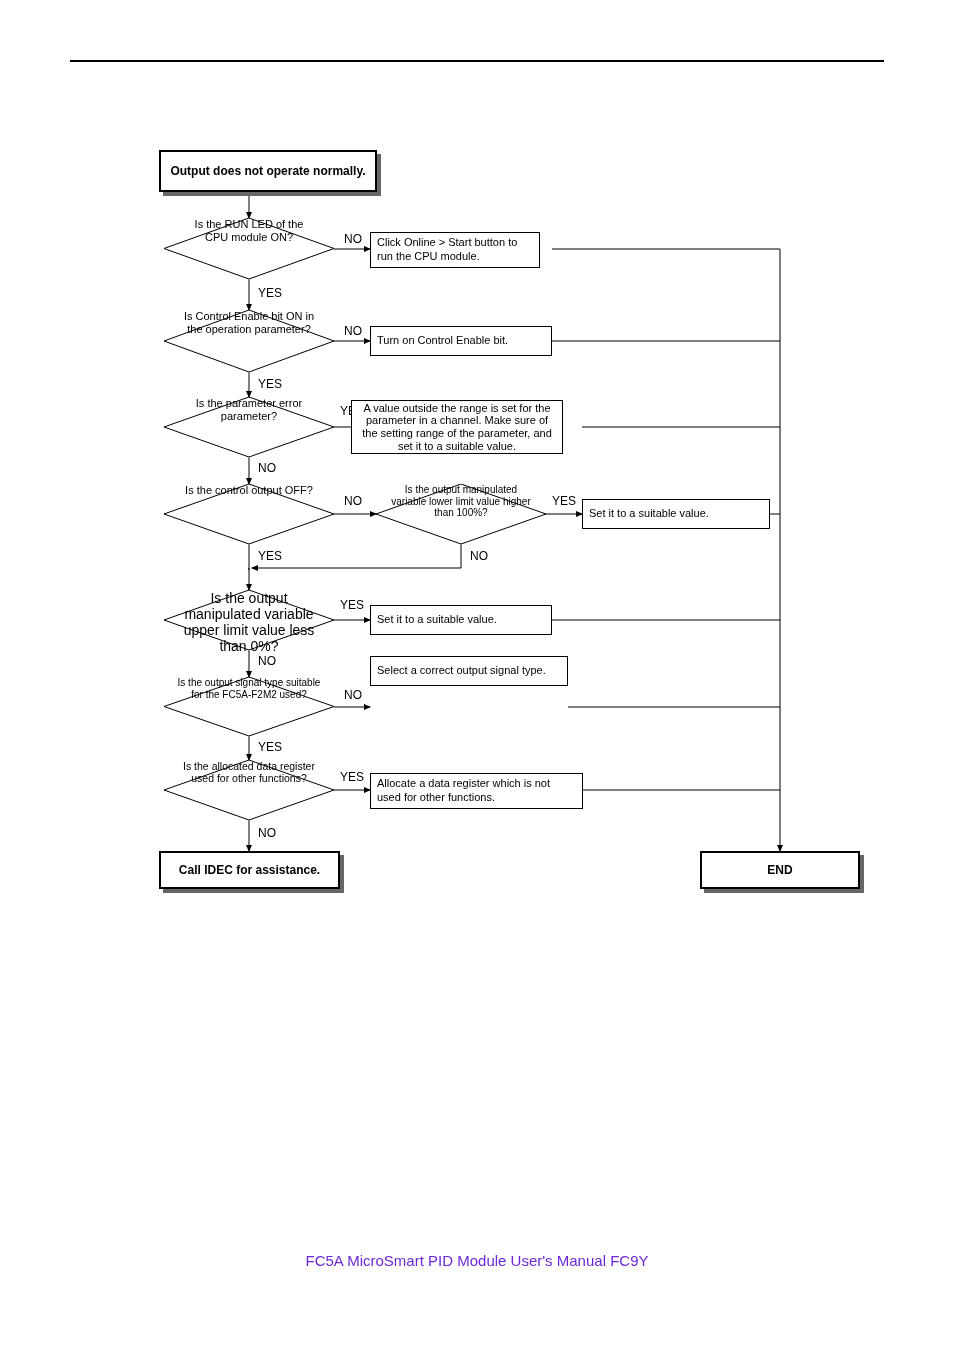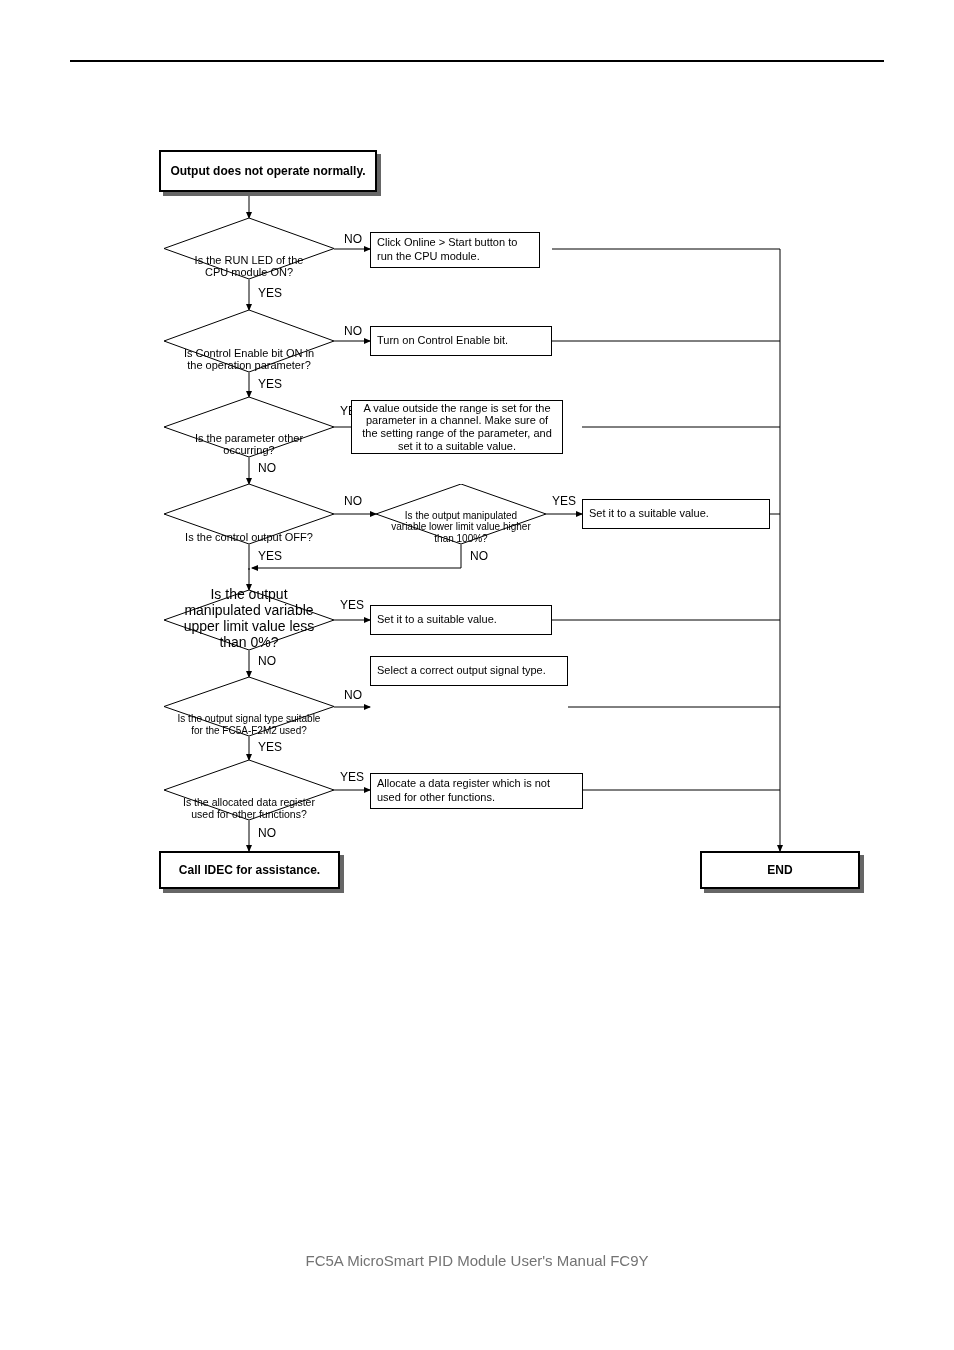--- a/index.html
+++ b/index.html
@@ -1,26 +1,26 @@
 <!DOCTYPE html>
 <html><head>
 <meta charset="utf-8">
 <style>
 html,body{margin:0;padding:0;background:#fff;font-family:Arial,Helvetica,sans-serif}
 .page{width:954px;height:1350px;position:relative;margin:0 auto;background:#fff}
 .hr-top{position:absolute;left:70px;right:70px;top:60px;height:2px;background:#000}
-.footer-text{position:absolute;left:0;right:0;top:1252px;text-align:center;font-size:15px;color:#737373}
+.footer-text{position:absolute;left:0;right:0;top:1252px;text-align:center;font-size:15px;color:#6d28d9}
 
 
 .box{position:absolute;background:#fff;border:1px solid #000;font-size:12px;line-height:1.25;display:flex;align-items:center;justify-content:center;text-align:center;padding:4px 6px;box-sizing:border-box}
 .box.bold{font-weight:bold;border-width:2px}
 .shadow{box-shadow:4px 4px 0 #666}
 .diamond{position:absolute}
 .diamond svg{position:absolute;left:0;top:0}
-.diamond .dlabel{position:absolute;left:0;top:0;width:100%;height:100%;display:flex;align-items:flex-end;justify-content:center;text-align:center;font-size:11px;line-height:1.15;padding:0 18px;box-sizing:border-box}
+.diamond .dlabel{position:absolute;left:0;top:0;width:100%;height:100%;display:flex;align-items:flex-start;justify-content:center;text-align:center;font-size:11px;line-height:1.15;padding:0 18px;box-sizing:border-box}
 .edge-label{position:absolute;font-size:12px}
 
 
 svg.overlay{position:absolute;left:0;top:0;width:954px;height:1350px;pointer-events:none}
 svg.overlay line{stroke:#000;stroke-width:1}
 svg.overlay polygon{fill:#000}
 </style>
 </head>
 <body>
 
@@ -118,21 +118,21 @@
   <div class="edge-label" style="left:258px;top:377px">YES</div>
   <div class="box" style="left:370px;top:326px;width:182px;height:30px;text-align:left;justify-content:flex-start;font-size:11px">
     <span>Turn on  Control Enable bit.</span>
   </div>
 
   <div class="diamond" style="left:164px;top:397px;width:170px;height:60px">
     <svg width="170" height="60">
         <polygon points="85,0 170,30 85,60 0,30" fill="#fff" stroke="#000"></polygon>
       </svg>
     <div class="dlabel">
-        <span>Is the parameter other occurring?</span>
+        <span>Is the parameter error parameter?</span>
       </div>
   </div>
   <div class="edge-label" style="left:340px;top:404px">YES</div>
   <div class="edge-label" style="left:258px;top:461px">NO</div>
   <div class="box" style="left:351px;top:400px;width:212px;height:54px;text-align:center;justify-content:flex-start;font-size:11px;line-height:1.15">
     <span>A value outside the range is set for the parameter in a channel. Make sure of the setting range of the parameter, and set it to a suitable value.</span>
   </div>
 
   <div class="diamond" style="left:164px;top:484px;width:170px;height:60px">
     <svg width="170" height="60">

